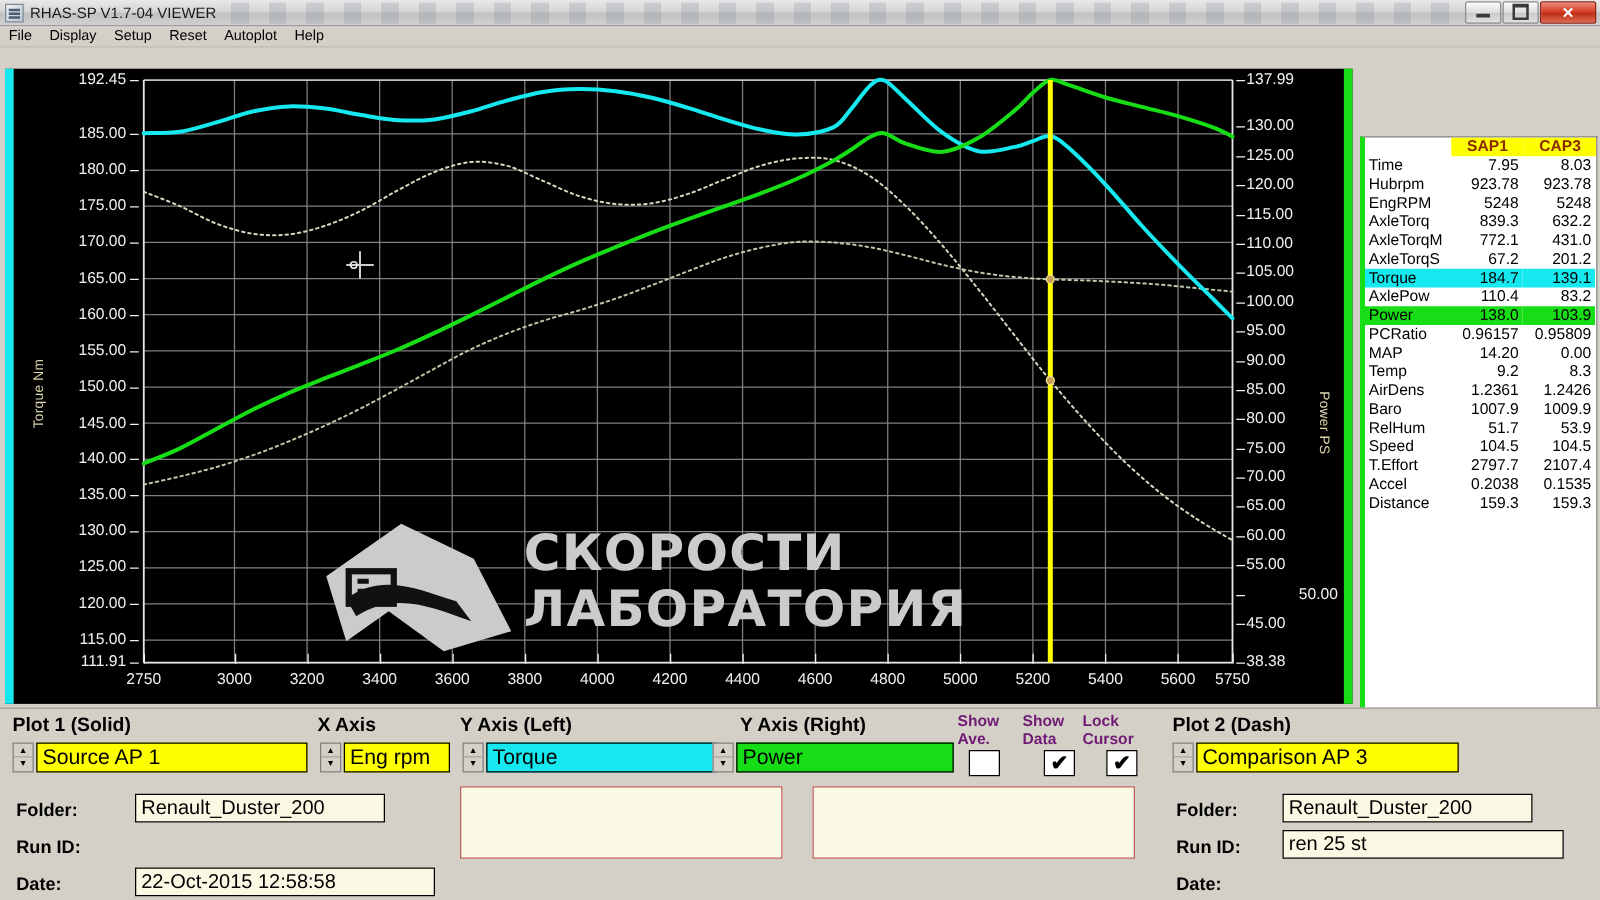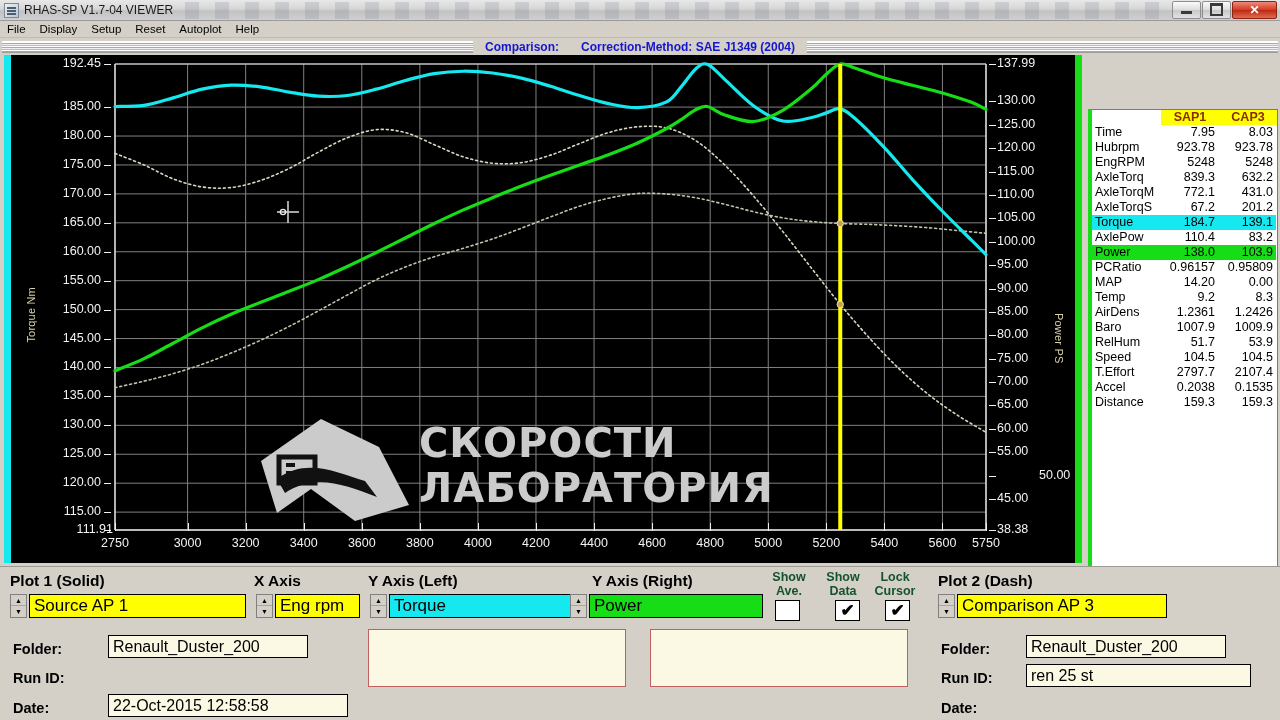--- a/index.html
+++ b/index.html
@@ -195,22 +195,22 @@
   .textfield {
     position: absolute; height: 23px; line-height: 21px;
     background: #fbf8e3; border: 1px solid #000;
     padding-left: 4px; font-size: 16px; color: #000;
     white-space: nowrap; overflow: hidden;
   }
   .bigbox {
     position: absolute; background: #fbf8e3; border: 1px solid #c06060;
   }
   .chk-label {
-    position: absolute; font-size: 12.5px; font-weight: bold; color: #14532d;
-    text-align: center; line-height: 14px; white-space: nowrap;
+    position: absolute; font-size: 12.5px; font-weight: bold; color: #701a75;
+    text-align: left; line-height: 14px; white-space: nowrap;
   }
   .checkbox {
     position: absolute; width: 25px; height: 21px;
     background: #fff; border: 1px solid #000;
     display: flex; align-items: center; justify-content: center;
     font-size: 17px; color: #000; font-weight: bold; line-height: 1;
   }
 </style>
 </head>
 <body>
@@ -230,28 +230,20 @@
 
   <div class="menubar">
     <div class="menu-item">File</div>
     <div class="menu-item">Display</div>
     <div class="menu-item">Setup</div>
     <div class="menu-item">Reset</div>
     <div class="menu-item">Autoplot</div>
     <div class="menu-item">Help</div>
   </div>
 
-  <div class="headerstrip">
-    <div class="hs-rail"></div>
-    <div class="hs-center">
-      <span>Comparison:</span>
-      <span>Correction-Method: SAE J1349 (2004)</span>
-    </div>
-    <div class="hs-rail"></div>
-  </div>
 
   <div class="plotwrap">
     <div class="plot-outer">
       <div class="plot-inner" id="plot-inner">
         <svg class="chart" id="chart-svg" width="1064" height="508">
             <rect x="0" y="0" width="1064" height="508" fill="#000000"></rect>
             <line x1="104" y1="9" x2="104" y2="475" stroke="#808080" stroke-width="1"></line>
             <line x1="176.58333333333331" y1="9" x2="176.58333333333331" y2="475" stroke="#808080" stroke-width="1"></line>
             <line x1="234.65" y1="9" x2="234.65" y2="475" stroke="#808080" stroke-width="1"></line>
             <line x1="292.7166666666667" y1="9" x2="292.7166666666667" y2="475" stroke="#808080" stroke-width="1"></line>
@@ -343,21 +335,21 @@
             <div class="tick-label tick-left" style="left: 0px; top: 333.403px; width: 90px;">135.00</div>
             <div class="dash-mark" style="left: 93px; top: 341.403px;"></div>
             <div class="tick-label tick-left" style="left: 0px; top: 362.332px; width: 90px;">130.00</div>
             <div class="dash-mark" style="left: 93px; top: 370.332px;"></div>
             <div class="tick-label tick-left" style="left: 0px; top: 391.262px; width: 90px;">125.00</div>
             <div class="dash-mark" style="left: 93px; top: 399.262px;"></div>
             <div class="tick-label tick-left" style="left: 0px; top: 420.192px; width: 90px;">120.00</div>
             <div class="dash-mark" style="left: 93px; top: 428.192px;"></div>
             <div class="tick-label tick-left" style="left: 0px; top: 449.121px; width: 90px;">115.00</div>
             <div class="dash-mark" style="left: 93px; top: 457.121px;"></div>
-            <div class="tick-label tick-left" style="left: 12px; top: 467px; width: 90px;">111.91</div>
+            <div class="tick-label tick-left" style="left: 0px; top: 467px; width: 90px;">111.91</div>
             <div class="dash-mark" style="left: 93px; top: 475px;"></div>
             <div class="dash-mark" style="left: 978px; top: 9px;"></div>
             <div class="tick-label tick-right" style="left: 986px; top: 1px;">137.99</div>
             <div class="dash-mark" style="left: 978px; top: 46.3792px;"></div>
             <div class="tick-label tick-right" style="left: 986px; top: 38.3792px;">130.00</div>
             <div class="dash-mark" style="left: 978px; top: 69.7704px;"></div>
             <div class="tick-label tick-right" style="left: 986px; top: 61.7704px;">125.00</div>
             <div class="dash-mark" style="left: 978px; top: 93.1616px;"></div>
             <div class="tick-label tick-right" style="left: 986px; top: 85.1616px;">120.00</div>
             <div class="dash-mark" style="left: 978px; top: 116.553px;"></div>

